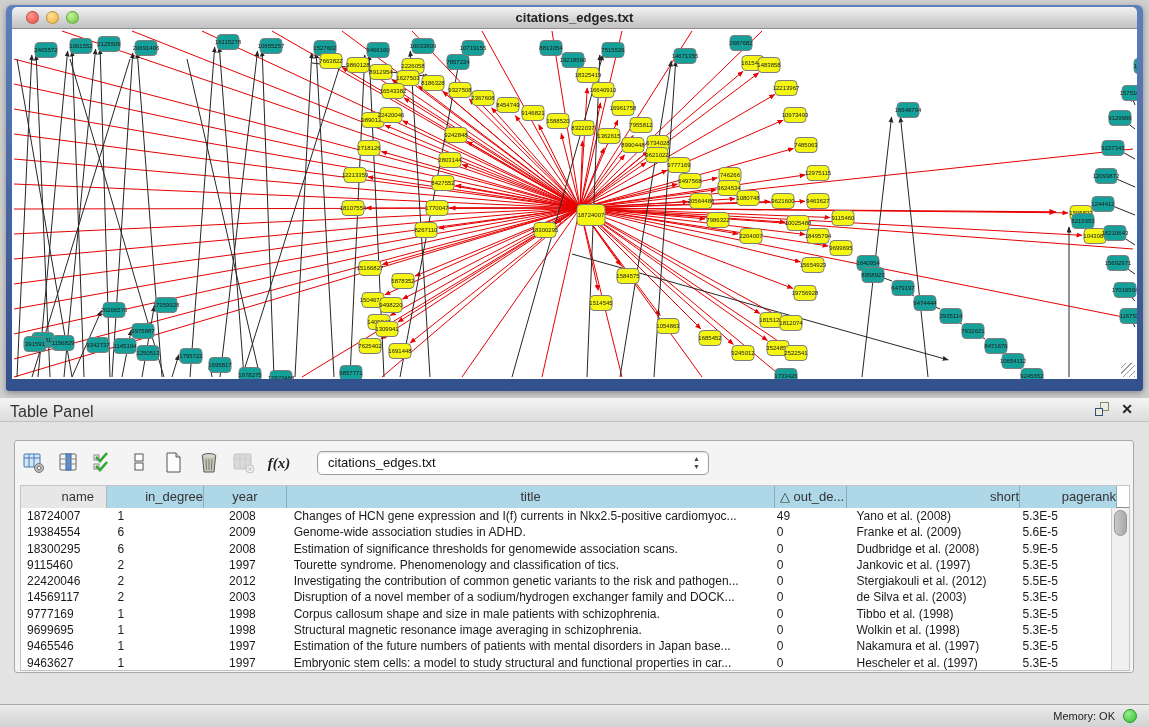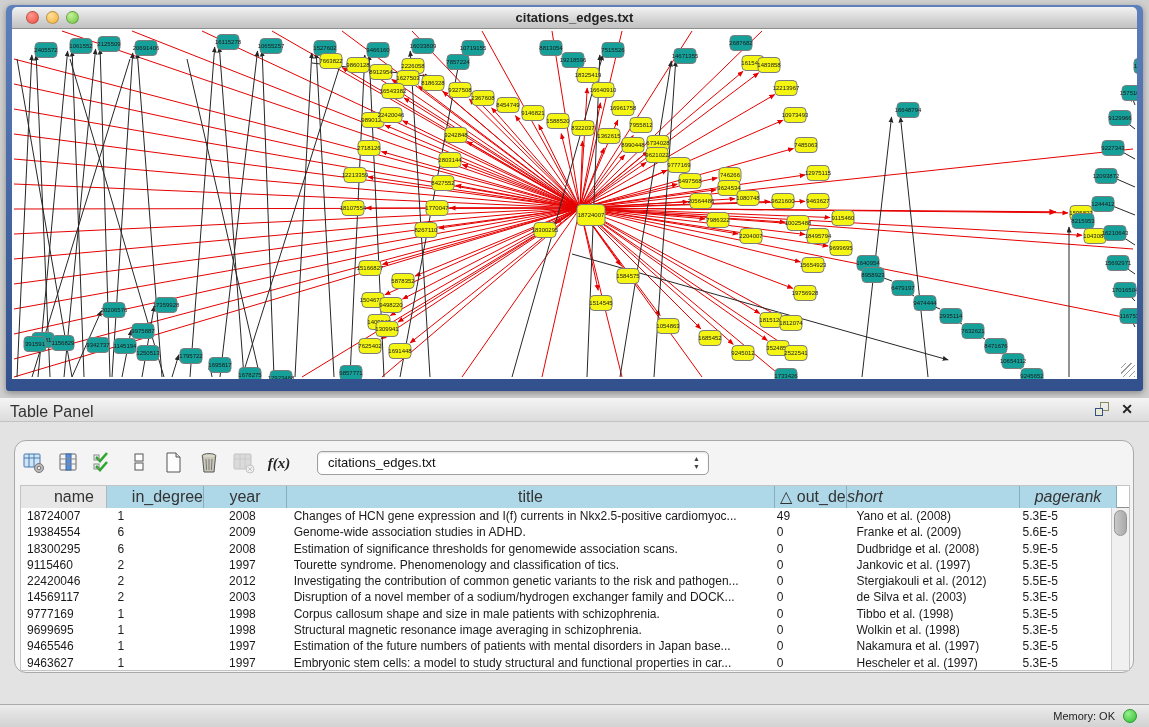--- a/index.html
+++ b/index.html
@@ -26,32 +26,32 @@
   .table-panel { position:absolute; left:0; top:398px; width:1149px; height:329px; background:#e3e3e3; }
   .panel-titlebar { position:relative; height:24px; background:linear-gradient(#f4f4f4,#dcdcdc); border-bottom:1px solid #c2c2c2; }
   .panel-title { position:absolute; left:10px; top:5px; font-size:16px; color:#333; }
   .panel-btns { position:absolute; right:16px; top:4px; display:flex; gap:12px; align-items:center; }
   .float-ic { width:14px; height:14px; position:relative; }
   .float-ic .sq1 { position:absolute; left:0; bottom:0; width:8px; height:8px; border:1px solid #33507e; background:#e9e9d9; }
   .float-ic .sq2 { position:absolute; right:0; top:0; width:9px; height:9px; border:1px solid #8a8a5a; background:transparent; }
   .close-ic { font-size:14px; font-weight:bold; color:#222; line-height:14px; cursor:default; }
 
   .group-box { position:absolute; left:14px; top:42px; width:1120px; height:233px;
-    border:1px solid #a9a9a9; border-radius:12px; background:#f4f4f4; }
+    border:1px solid #a9a9a9; border-radius:3px; background:#f4f4f4; }
   .toolbar { position:absolute; left:6px; top:6px; height:32px; display:flex; align-items:center; gap:9px; }
   .tb-ic { width:26px; height:26px; display:flex; align-items:center; justify-content:center; }
   .fx { font-family:"Liberation Serif", serif; font-style:italic; font-weight:bold; font-size:15px; color:#222; }
   .combo { margin-left:16px; width:392px; height:24px; background:#fff; border:1px solid #9f9f9f; border-radius:5px;
     position:relative; font-size:13px; color:#111; line-height:22px; padding-left:10px;
     box-shadow:inset 0 1px 2px rgba(0,0,0,.12); }
   .combo .arrows { position:absolute; right:8px; top:3px; font-size:7px; color:#444; line-height:8px; text-align:center; }
 
   .tablebox { position:absolute; left:5px; top:44px; width:1110px; height:186px; background:#fff; border:1px solid #c4c4c4; }
   .thead { position:absolute; left:0; top:0; right:0; height:22px; display:flex; border-bottom:1px solid #8f8f8f; }
-  .th { height:22px; font-size:16px; color:#333; line-height:21px; background:#aed8e8;
+  .th { height:22px; font-size:13px; color:#333; line-height:21px; background:#aed8e8;
     border-right:1px solid #86aebf; overflow:hidden; white-space:nowrap; }
   .th.first { background:#e7e7e7; border-right:1px solid #b5b5b5; }
   .tbody { position:absolute; left:0; top:22px; right:18px; bottom:0; overflow:hidden; }
   .tr { display:flex; height:16.3px; }
   .td { font-size:12px; color:#1a1a1a; line-height:16px; white-space:nowrap; overflow:hidden; }
   .vscroll { position:absolute; right:0; top:22px; width:18px; bottom:0; background:#f0f0f0; border-left:1px solid #cdcdcd; }
   .vthumb { position:absolute; left:2px; top:2px; width:13px; height:26px; border-radius:7px;
     background:linear-gradient(90deg,#c9c9c9,#a9a9a9); border:1px solid #939393; }
 
   .seg-tabs { position:absolute; left:50%; transform:translateX(-50%); top:278px; height:20px; display:flex;
@@ -847,22 +847,22 @@
         </div>
       </div>
 
       <div class="tablebox">
         <div class="thead" id="thead">
             <div class="th first" style="width: 86px; text-align: right; padding: 0px 12px 0px 0px;">name</div>
             <div class="th" style="width: 97px; text-align: right; padding: 0px;">in_degree</div>
             <div class="th" style="width: 83px; text-align: center; padding: 0px;">year</div>
             <div class="th" style="width: 488px; text-align: center; padding: 0px;">title</div>
             <div class="th" style="width: 72px; text-align: left; padding: 0px 0px 0px 5px;">△ out_de...</div>
-            <div class="th" style="width: 173px; text-align: left; padding: 0px; font-style: italic;">short</div>
-            <div class="th" style="width: 97px; text-align: center; padding: 0px; font-style: italic;">pagerank</div>
+            <div class="th" style="width: 173px; text-align: right; padding: 0px;">short</div>
+            <div class="th" style="width: 97px; text-align: right; padding: 0px;">pagerank</div>
           </div>
         <div class="tbody" id="tbody">
             <div class="tr">
               <div class="td" style="width: 86px; padding-left: 6px;">18724007</div>
               <div class="td" style="width: 97px; padding-left: 11px;">1</div>
               <div class="td" style="width: 83px; padding-left: 26px;">2008</div>
               <div class="td" style="width: 488px; padding-left: 8px;">Changes of HCN gene expression and I(f) currents in Nkx2.5-positive cardiomyoc...</div>
               <div class="td" style="width: 72px; padding-left: 6px;">49</div>
               <div class="td" style="width: 173px; padding-left: 14px;">Yano et al. (2008)</div>
               <div class="td" style="width: 97px; padding-left: 8px;">5.3E-5</div>

